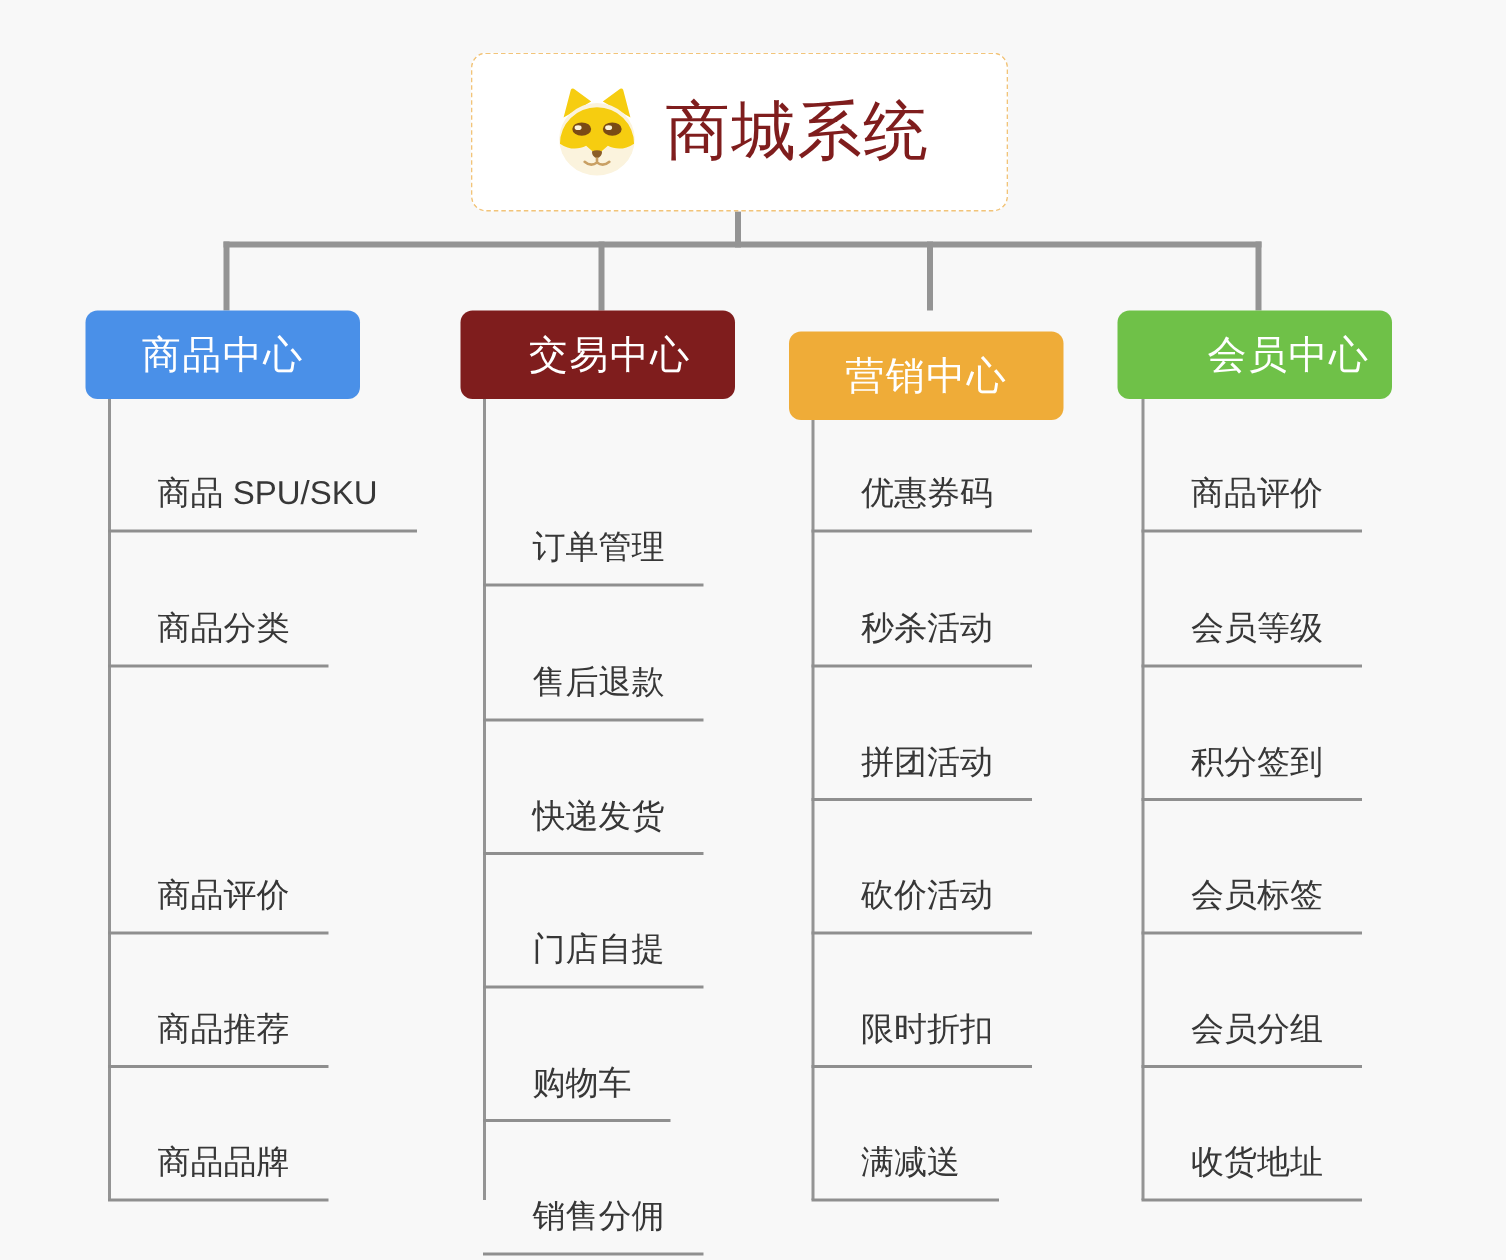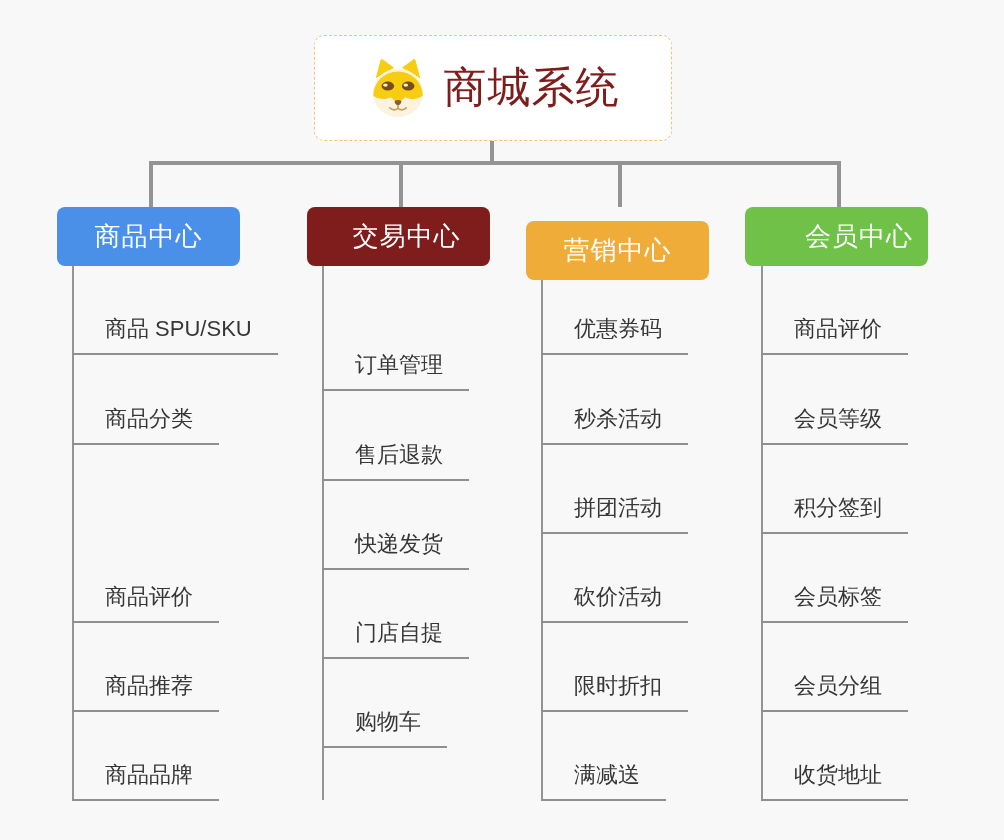--- a/index.html
+++ b/index.html
@@ -145,20 +145,21 @@
   <div class="leaf c1 r2">商品分类</div>
   <div class="leaf c1 r4">商品评价</div>
   <div class="leaf c1 r5">商品推荐</div>
   <div class="leaf c1 r6">商品品牌</div>
 
   <div class="leaf c2 r1">订单管理</div>
   <div class="leaf c2 r3">快递发货</div>
   <div class="leaf c2 r2">售后退款</div>
   <div class="leaf c2 r5">购物车</div>
   <div class="leaf c2 r4">门店自提</div>
+  <div class="leaf c2 r6">销售分佣</div>
 
   <div class="leaf c3 r1">优惠券码</div>
   <div class="leaf c3 r2">秒杀活动</div>
   <div class="leaf c3 r3">拼团活动</div>
   <div class="leaf c3 r4">砍价活动</div>
   <div class="leaf c3 r5">限时折扣</div>
   <div class="leaf c3 r6">满减送</div>
 
   <div class="leaf c4 r1">商品评价</div>
   <div class="leaf c4 r2">会员等级</div>

